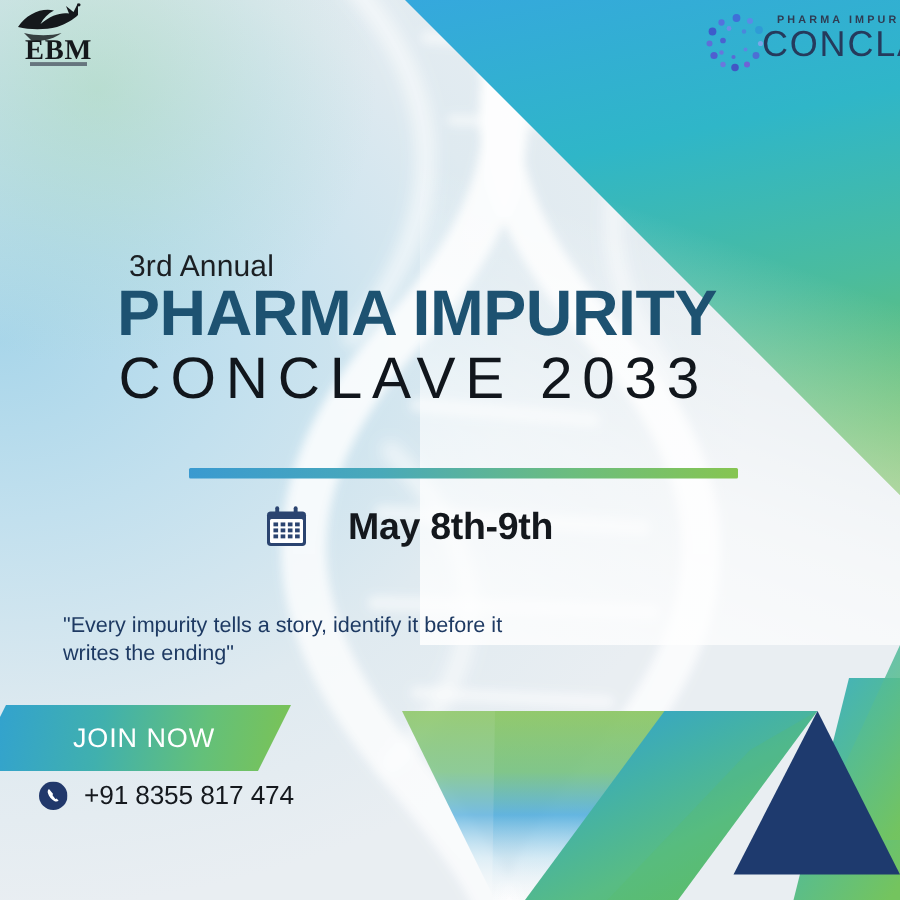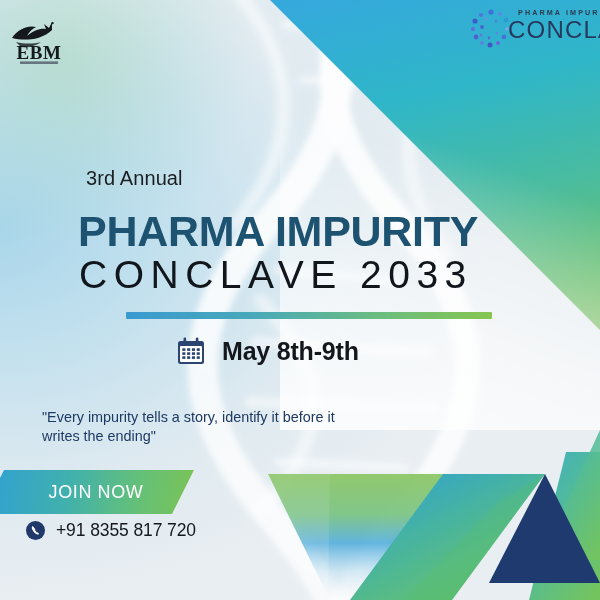--- a/index.html
+++ b/index.html
@@ -38,58 +38,58 @@
     position:absolute;top:0;right:0;width:330px;height:330px;
     clip-path:polygon(100% 0,100% 100%,0 0);
     background:linear-gradient(200deg, rgba(233,238,242,0) 45%, rgba(233,238,242,.55) 78%, rgba(233,238,242,.9) 100%);
   }
 
   
   .dna{position:absolute;left:150px;top:-30px;width:400px;height:640px;opacity:.95;}
   .dna svg{display:block;width:100%;height:100%;}
 
   
-  .ebm-logo{position:absolute;left:8px;top:20px;width:62px;height:48px;text-align:center;}
+  .ebm-logo{position:absolute;left:8px;top:0;width:62px;height:48px;text-align:center;}
   .ebm-logo svg{display:block;}
 
   .conclave-logo{position:absolute;right:12px;top:6px;width:118px;height:46px;}
   .conclave-dots{position:absolute;left:0;top:2px;width:42px;height:42px;}
   .conclave-words{position:absolute;left:38px;top:2px;width:auto;}
   .cl-small{
     font-size:7.2px;letter-spacing:2.1px;color:#2f3b52;font-weight:600;
     white-space:nowrap;margin:0 0 0 10px;
   }
   .cl-big{
     font-size:24px;letter-spacing:1.2px;color:#253a5c;font-weight:400;
     white-space:nowrap;line-height:1;margin-top:1px;
   }
 
   
   .headline{position:absolute;left:86px;top:168px;width:470px;}
   .kicker{
     font-size:20px;color:#1b1f23;font-weight:400;line-height:1;
-    letter-spacing:.1px;margin-bottom:22px;
+    letter-spacing:.1px;margin-bottom:0;
   }
   .title-main{
     font-size:43px;font-weight:700;color:#1d5271;line-height:1;
     letter-spacing:-.3px;margin-left:-8px;white-space:nowrap;
   }
   .title-sub{
     font-size:39px;font-weight:400;color:#11161c;line-height:1.12;
     letter-spacing:6.5px;margin-left:-7px;white-space:nowrap;
   }
 
   
   .divider{
     position:absolute;left:126px;top:312px;width:366px;height:7px;border-radius:1px;
     background:linear-gradient(90deg,#3a9ad0 0%,#49a9b9 35%,#6cbd7e 70%,#86c551 100%);
   }
 
   
-  .date-row{position:absolute;left:176px;top:336px;display:flex;align-items:center;gap:16px;}
+  .date-row{position:absolute;left:176px;top:336px;display:flex;align-items:center;gap:26px;}
   .cal-icon{width:30px;height:30px;display:block;}
   .date-text{font-size:25px;font-weight:700;color:#14181d;letter-spacing:-.2px;}
 
   
   .quote{
     position:absolute;left:42px;top:408px;width:300px;
     font-size:14.4px;line-height:1.34;color:#1e3a63;font-weight:500;
   }
 
   
@@ -248,21 +248,21 @@
   </div>
 
   <div class="contacts">
     <div class="contact-row">
       <span class="contact-icon">
         <svg viewBox="0 0 19 19" xmlns="http://www.w3.org/2000/svg">
           <circle cx="9.5" cy="9.5" r="9.5" fill="#21386b"></circle>
           <path d="M6.2,5.3 C5.5,6 5.3,7.1 5.8,8.2 C6.6,10.2 8.5,12.1 10.5,12.9 C11.6,13.4 12.7,13.2 13.4,12.5 L12,11.1 C11.7,11.4 11.3,11.5 11,11.3 L9.1,9.4 C8.9,9.1 9,8.7 9.3,8.4 L7.9,7 Z" fill="#ffffff" transform="rotate(6 9.5 9.5)"></path>
         </svg>
       </span>
-      <span class="contact-text">+91 8355 817 720</span>
+      <span class="contact-text">+91 8355 817 474</span>
     </div>
   </div>
 
   <div class="chev-layer">
     <svg viewBox="0 0 600 600" xmlns="http://www.w3.org/2000/svg">
       <defs>
         <linearGradient id="chevFade" x1="0" y1="0" x2="0" y2="1">
           <stop offset="0%" stop-color="#8cc663" stop-opacity=".95"></stop>
           <stop offset="32%" stop-color="#72c07b" stop-opacity=".85"></stop>
           <stop offset="55%" stop-color="#49a9db" stop-opacity=".8"></stop>

